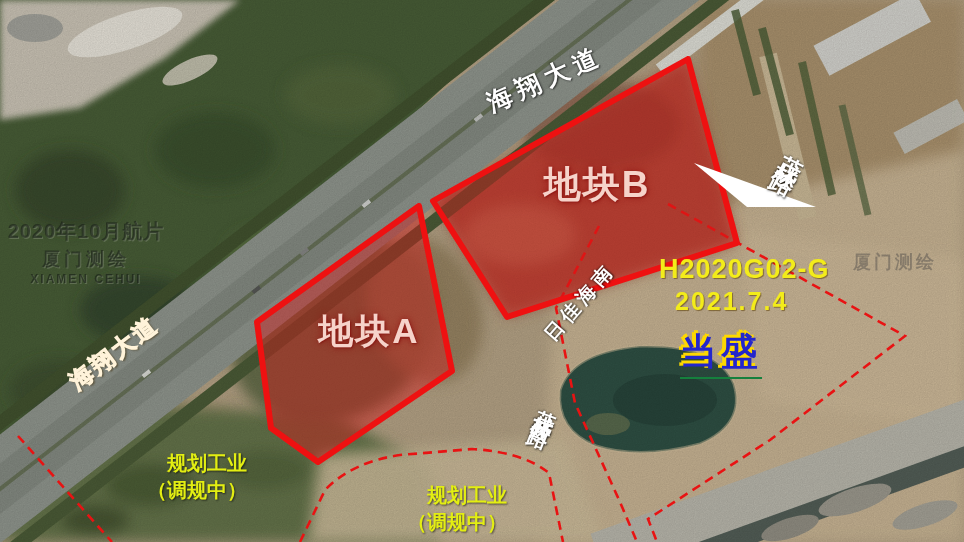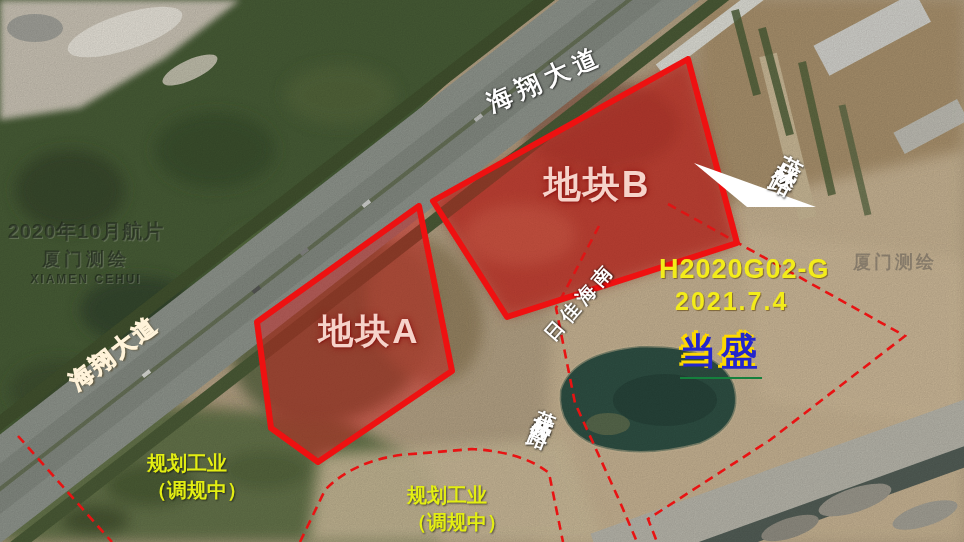--- a/index.html
+++ b/index.html
@@ -32,21 +32,21 @@
     background:#ffffff;display:flex;align-items:center;justify-content:center;
     color:#c40000;font-size:29px;font-weight:bold;letter-spacing:0px;}
   .note{position:absolute;left:659px;top:253px;color:#f3ec1a;font-weight:bold;
     text-shadow:1px 1px 1px rgba(90,60,0,.6);line-height:32px;}
   .note .n1{font-size:27px;letter-spacing:1px;}
   .note .n2{font-size:25px;padding-left:16px;letter-spacing:2px;}
   .brand{left:721px;top:353px;font-size:37px;font-weight:bold;color:#2326cc;
     letter-spacing:4px;border-bottom:2px solid #15803d;padding-bottom:0px;
     text-shadow:-4px -1px 0 #fdd800,-2px -3px 0 #fdd800;}
   .planning{color:#e3ee12;font-weight:bold;font-size:20px;line-height:27px;
-    text-align:left;text-shadow:1px 1px 2px rgba(0,0,0,.6);}
+    text-align:right;text-shadow:1px 1px 2px rgba(0,0,0,.6);}
   .planning1{left:197px;top:477px;}
   .planning2{left:457px;top:509px;}
   .wm-left{left:86px;top:252px;text-align:center;color:rgba(22,28,22,.55);
     font-weight:bold;text-shadow:1px 1px 0 rgba(190,195,185,.25);}
   .wm-left .w1{font-size:20px;letter-spacing:1px;}
   .wm-left .w2{font-size:18px;letter-spacing:4px;margin-top:2px;}
   .wm-left .w3{font-size:12px;letter-spacing:2px;margin-top:1px;color:rgba(22,28,22,.6);}
   .wm-right{left:895px;top:262px;font-size:18px;font-weight:bold;letter-spacing:3px;
     color:rgba(30,35,45,.32);}
 </style>

